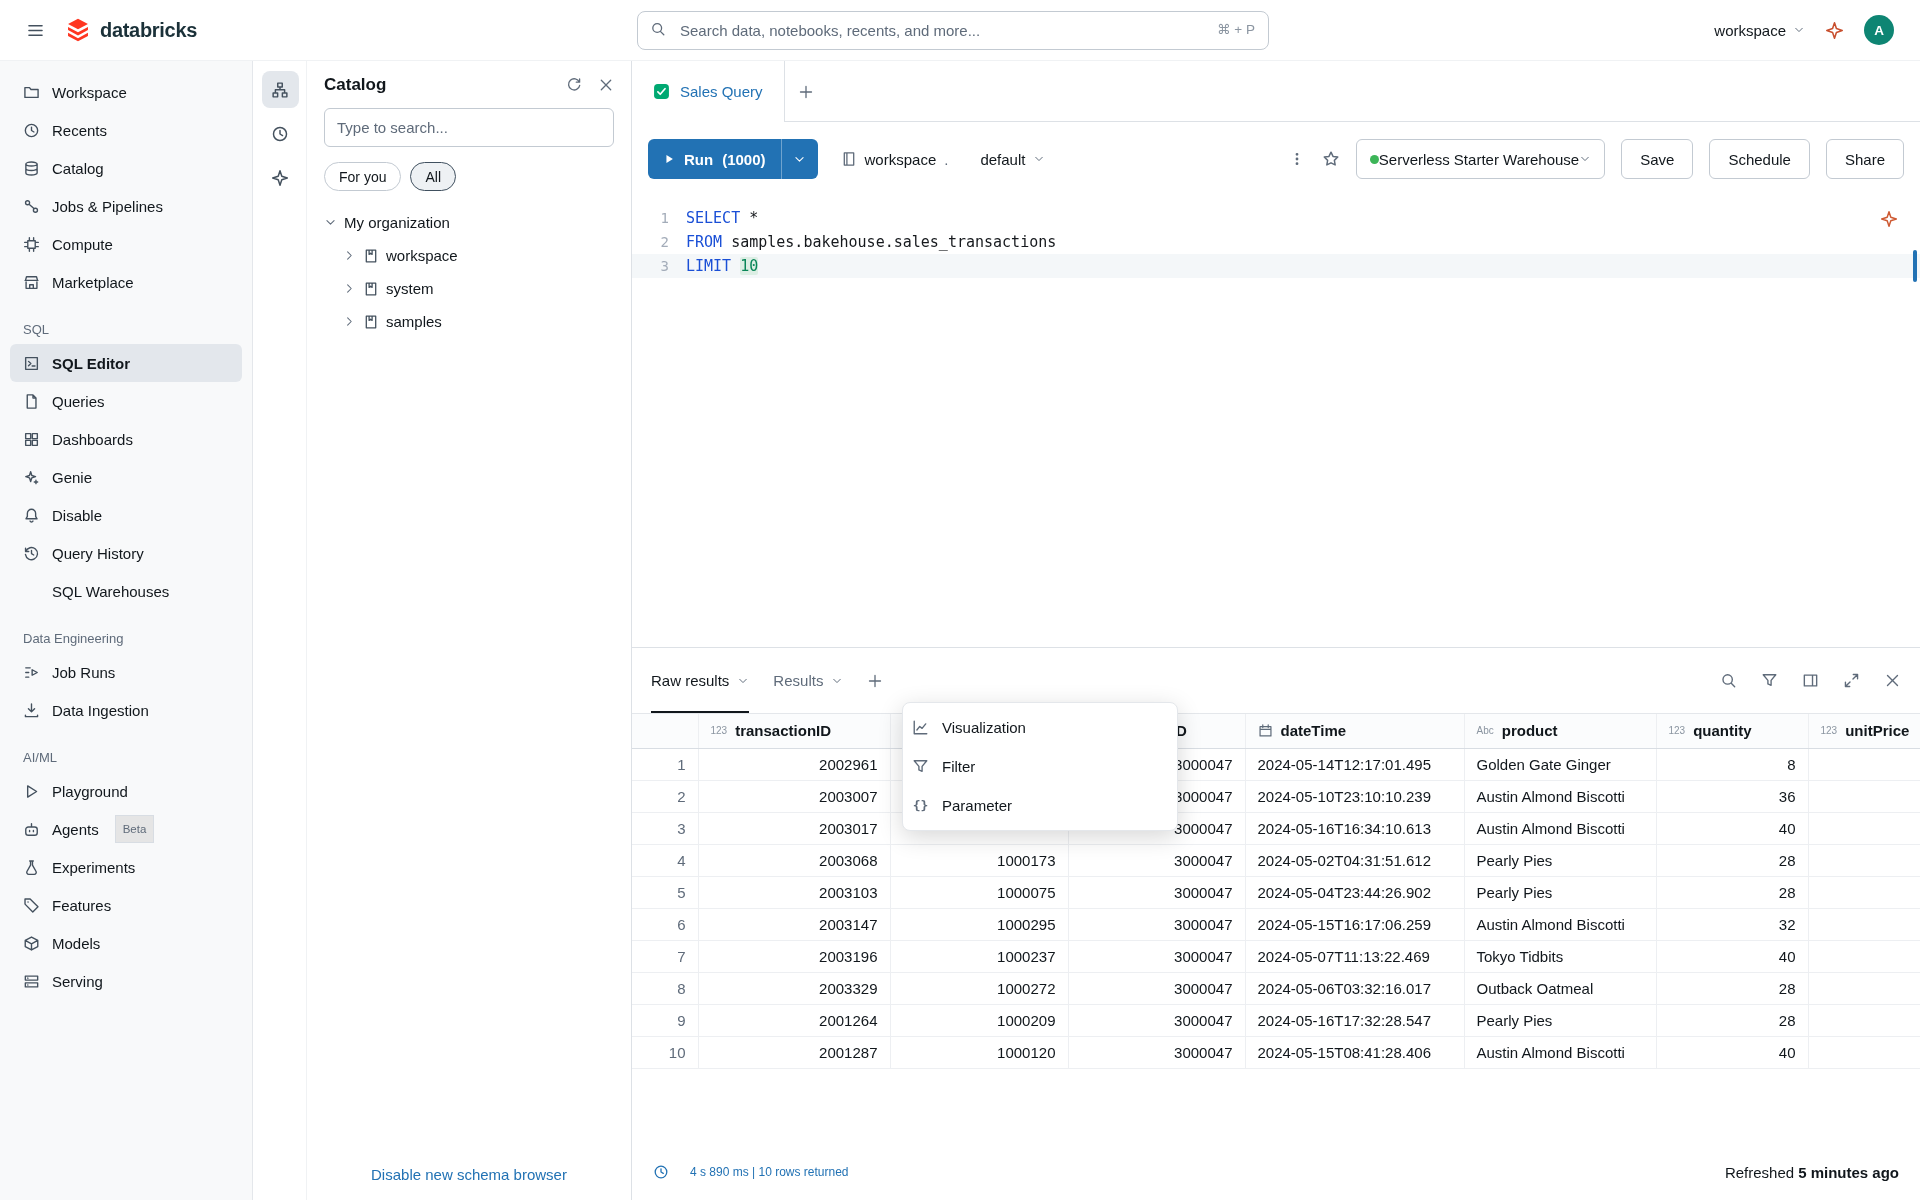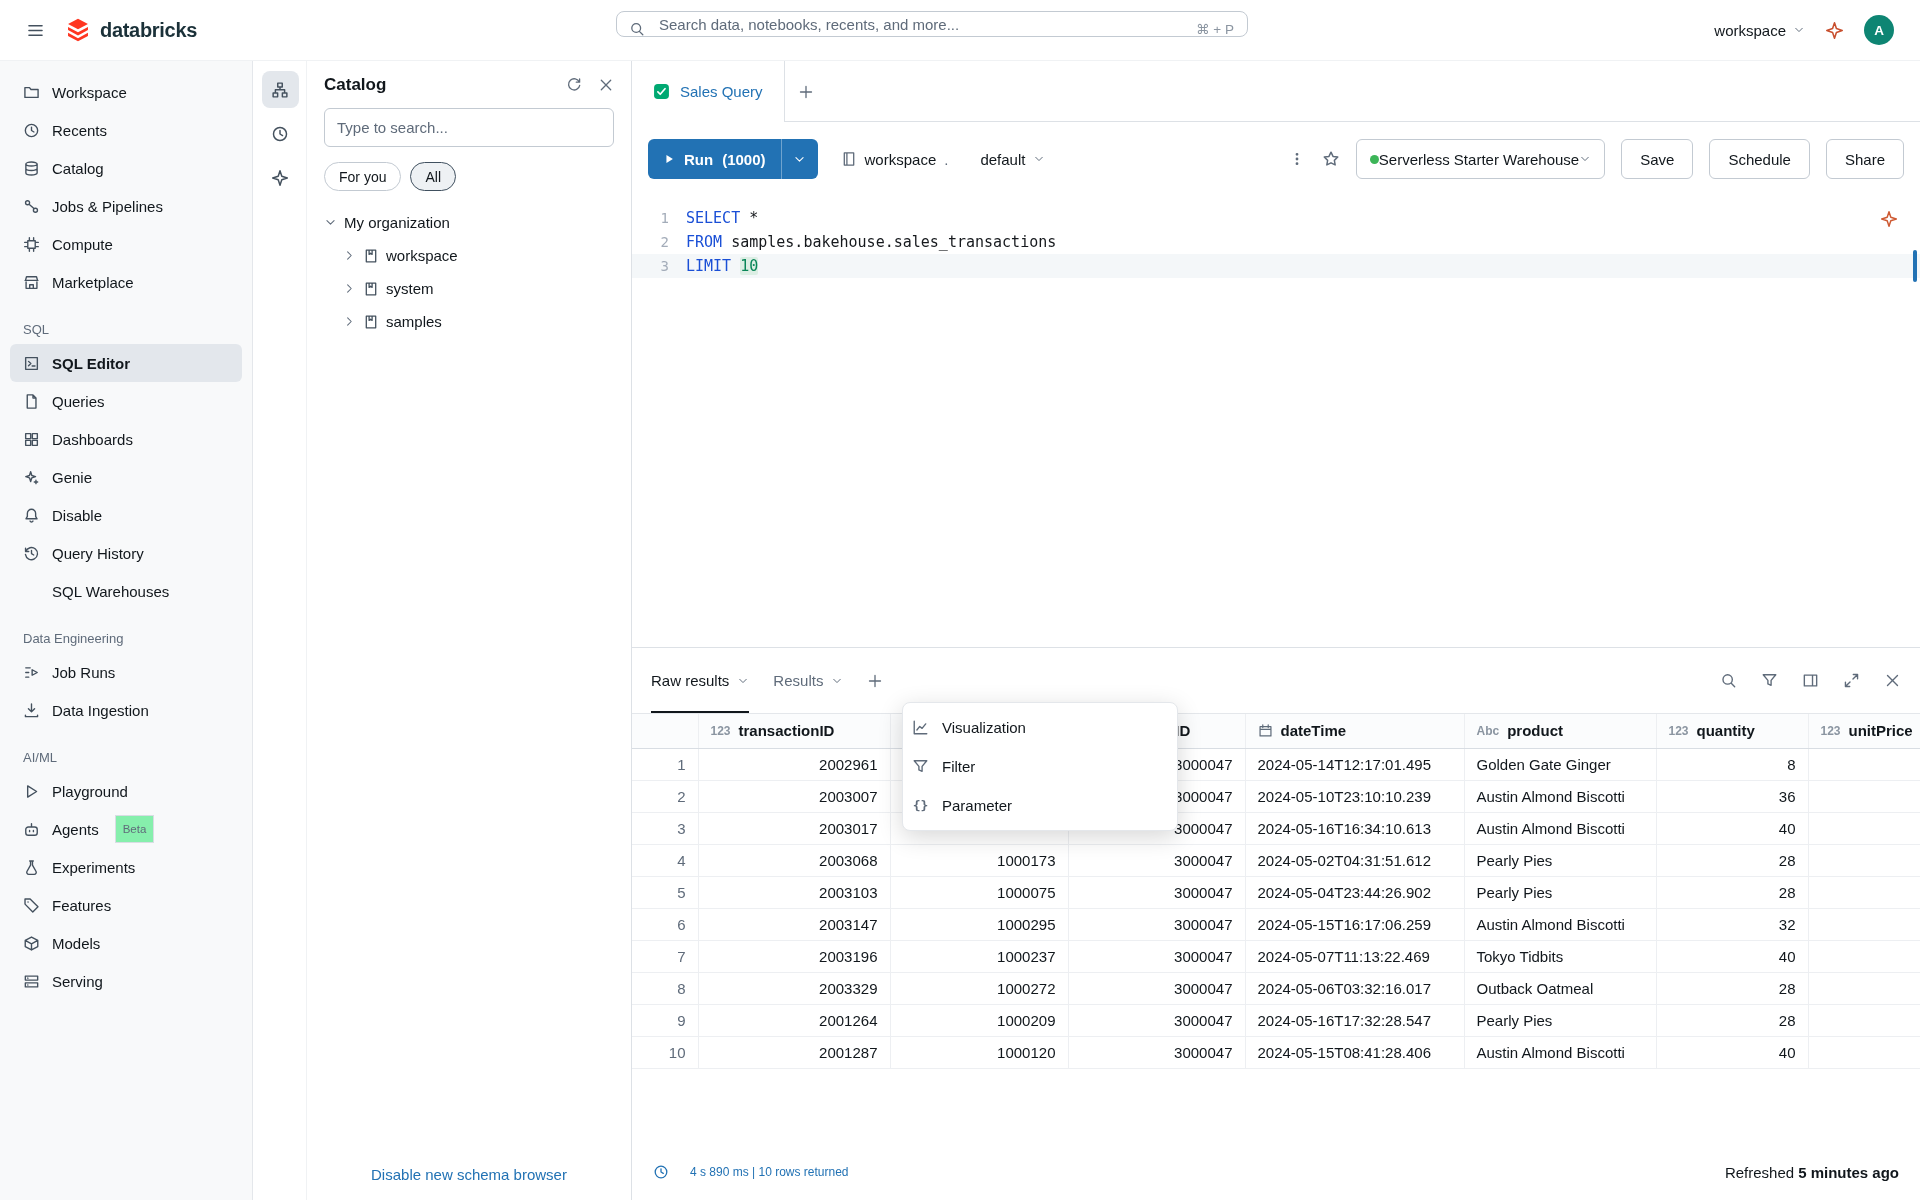--- a/index.html
+++ b/index.html
@@ -14,52 +14,52 @@
   button{font:inherit;color:inherit;background:none;border:none;cursor:pointer;text-align:left}
   input{font:inherit;color:inherit}
   a{text-decoration:none;cursor:pointer}
 
   
   .ico{display:inline-flex;width:16px;height:16px;color:#5F6B7A;flex:none;align-items:center;justify-content:center}
   .ico svg{width:100%;height:100%;display:block}
   .ico svg path{fill:none;stroke:currentColor;stroke-width:1.3;stroke-linecap:round;stroke-linejoin:round}
   .ico svg.f path{fill:currentColor;stroke:none}
   .ico.braces{font-family:"DejaVu Sans Mono","Liberation Mono",monospace;font-size:13px;font-weight:700;color:#5F6B7A}
-  .txt-ico{font-size:12px;color:#8B95A1;font-weight:700;display:inline-flex;align-items:center;flex:none;line-height:1}
+  .txt-ico{font-size:10px;color:#8B95A1;font-weight:400;display:inline-flex;align-items:center;flex:none;line-height:1}
   .slot{display:inline-flex;align-items:center;flex:none}
   .icon-btn{display:inline-flex;align-items:center;justify-content:center}
 
   
   .topbar{position:absolute;top:0;left:0;right:0;height:61px;background:#fff;display:flex;align-items:center;padding:0 26px;z-index:20;border-bottom:1px solid #F0F2F4}
   .hamburger .ico{width:19px;height:19px;color:#44515E}
   .logo{display:flex;align-items:center;gap:9px;margin-left:20px}
   .logo svg{width:26px;height:26px}
   .logo-mark path{fill:var(--accent-red)}
   .logo-text{font-weight:700;font-size:20px;letter-spacing:-.3px;color:#1B3139}
-  .top-search{position:absolute;left:616px;top:11px;width:632px;height:26px}
+  .top-search{position:absolute;left:637px;top:11px;width:632px;height:39px}
   .top-search input{width:100%;height:100%;border:1px solid #C3CAD2;border-radius:8px;padding:0 74px 0 42px;font-size:15px;background:#fff;outline:none}
   .top-search input::placeholder{color:#5F6B7A}
   .search-ico-pos{position:absolute;left:13px;top:10px}
   .kbd{position:absolute;right:14px;top:10px;color:#8B95A1;font-size:13.5px}
   .top-right{margin-left:auto;display:flex;align-items:center;gap:20px}
   .ws-menu{display:flex;align-items:center;gap:7px;font-size:15px}
   .ws-menu .ico{width:12px;height:12px}
   .assistant .ico{width:19px;height:19px;color:#C84F2E}
   .avatar{width:30px;height:30px;border-radius:50%;background:var(--avatar-teal);color:#fff;display:flex;align-items:center;justify-content:center;font-size:13.5px;font-weight:700}
 
   
   .sidenav{position:absolute;top:61px;left:0;width:253px;bottom:0;background:#F8F9FA;border-right:1px solid #E4E7EB;padding:12px 10px 0;overflow:hidden}
   .new-btn{display:flex;align-items:center;gap:11px;height:46px;background:#FBEAE6;border-radius:8px;padding:0 15px;font-weight:700;font-size:15px;margin-bottom:10px;width:100%}
   .new-btn .ico{color:var(--accent-red);width:17px;height:17px}
   .new-btn .ico svg path{stroke-width:1.9}
   .nav-item{display:flex;align-items:center;gap:12px;height:38px;padding:0 13px;border-radius:6px;font-size:15px;color:#11171C;cursor:pointer}
   .nav-item .ico{width:17px;height:17px;color:#44515E}
   .nav-item.active{background:#E3E7EC;font-weight:700}
   .nav-section-label{font-size:13px;color:#5F6B7A;padding:21px 13px 7px}
-  .beta-badge{margin-left:4px;font-size:11.5px;color:#5F6B7A;background:#86efac;border:1px solid #D8DDE3;border-radius:0;padding:5px 7px;font-weight:400;line-height:1.4}
+  .beta-badge{margin-left:4px;font-size:11.5px;color:#5F6B7A;background:#e5e5e5;border:1px solid #D8DDE3;border-radius:0;padding:5px 7px;font-weight:400;line-height:1.4}
 
   
   .rail{position:absolute;top:61px;left:254px;width:53px;bottom:0;background:#fff;display:flex;flex-direction:column;align-items:center;padding-top:10px;gap:7px;border-right:1px solid #F0F2F4}
   .rail-btn{width:37px;height:37px;border-radius:8px;display:flex;align-items:center;justify-content:center}
   .rail-btn.active{background:#E3E7EC}
   .rail-btn .ico{width:18px;height:18px;color:#44515E}
 
   
   .catalog-panel{position:absolute;top:61px;left:307px;width:325px;bottom:0;background:#fff;border-right:1px solid #DDE1E6;padding-top:14px}
   .cat-head{display:flex;align-items:center;padding:0 17px;margin-bottom:13px}

